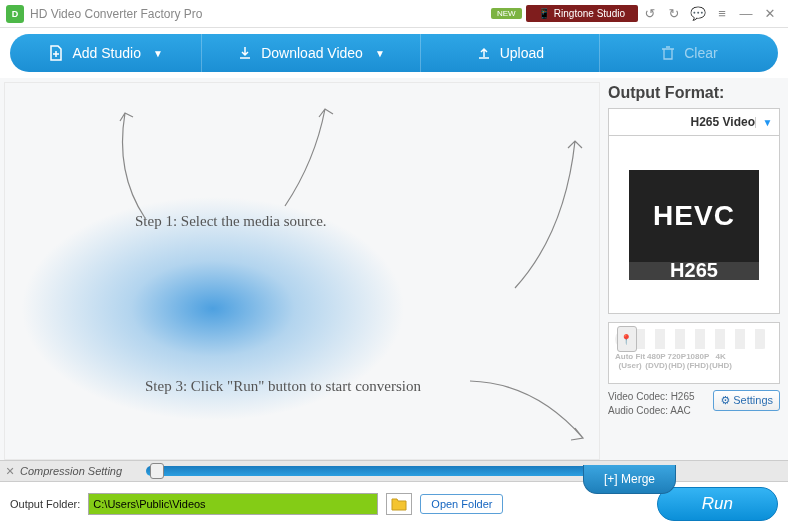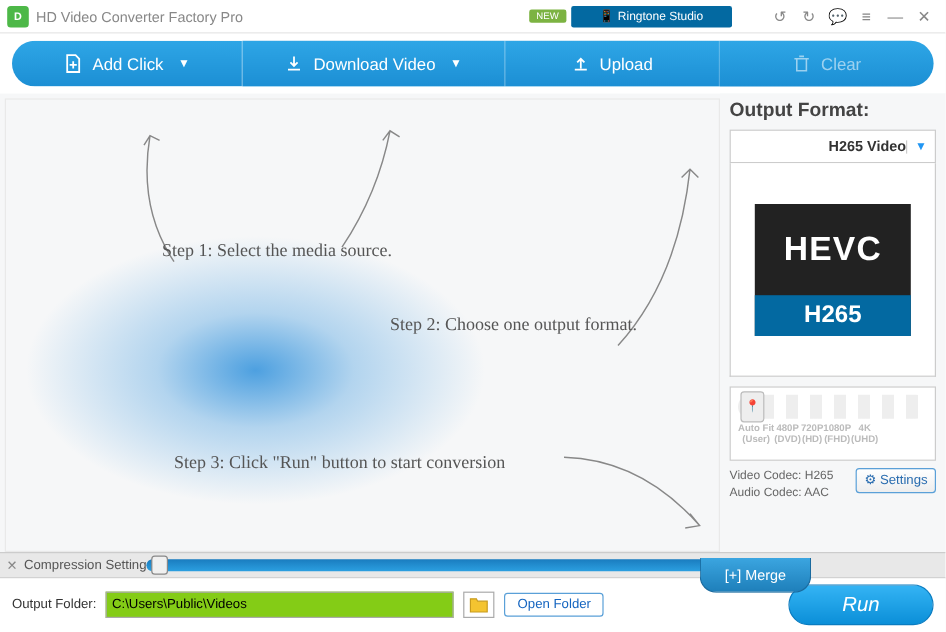--- a/index.html
+++ b/index.html
@@ -2,21 +2,21 @@
 <html><head>
 <meta charset="utf-8">
 <style>
 * { margin: 0; padding: 0; box-sizing: border-box; }
 body { font-family: Arial, sans-serif; font-size: 12px; background: #fff; width: 788px; height: 527px; overflow: hidden; }
 
 .titlebar { height: 28px; background: #fff; display: flex; align-items: center; padding: 0 6px; border-bottom: 1px solid #e0e0e0; }
 .titlebar .logo { width: 18px; height: 18px; background: #4db848; border-radius: 3px; display: flex; align-items: center; justify-content: center; color: #fff; font-size: 9px; font-weight: bold; margin-right: 6px; }
 .titlebar .title { font-size: 12px; color: #888; flex: 1; }
 .titlebar .new-badge { background: #7cb342; color: #fff; font-size: 8px; padding: 1px 6px; border-radius: 2px; margin-right: 4px; }
-.titlebar .ringtone { background: #0369a1; color: #fff; font-size: 10px; padding: 3px 24px; border-radius: 2px; margin-right: 28px; cursor: pointer; }
+.titlebar .ringtone { background: #7f1d1d; color: #fff; font-size: 10px; padding: 3px 13px; border-radius: 2px; margin-right: 0; cursor: pointer; }
 .titlebar .win-btn { width: 24px; height: 20px; display: flex; align-items: center; justify-content: center; color: #888; cursor: pointer; font-size: 13px; }
 
 .toolbar { height: 50px; background: #fff; display: flex; padding: 6px 10px; gap: 0; }
 .tool-btn { background: linear-gradient(#2ea6e6, #1c8fd4); color: #fff; border: none; display: flex; align-items: center; justify-content: center; gap: 8px; font-size: 14px; cursor: pointer; border-right: 1px solid rgba(255,255,255,0.25); padding: 0 30px; }
 .tool-btn:first-child { border-radius: 20px 0 0 20px; }
 .tool-btn:last-child { border-radius: 0 20px 20px 0; border-right: none; }
 .tool-btn .caret { font-size: 10px; margin-left: 4px; }
 .tool-btn.dim { color: rgba(255,255,255,0.55); }
 .tool-btn svg { fill: currentColor; }
 
@@ -27,32 +27,32 @@
 .arrow { position: absolute; stroke: #888; stroke-width: 1.2; fill: none; }
 
 .side { width: 188px; padding: 6px 8px 4px 8px; display: flex; flex-direction: column; background: #f6f7f8; }
 .side-label { font-size: 16px; color: #444; font-weight: bold; margin-bottom: 6px; }
 .format-dd { background: #fff; border: 1px solid #ccc; display: flex; align-items: center; height: 28px; cursor: pointer; }
 .format-dd .fval { flex: 1; text-align: right; font-size: 12px; font-weight: bold; color: #333; }
 .format-dd .fcaret { width: 24px; border-left: 1px solid #ccc; color: #2196f3; text-align: center; font-size: 10px; }
 .format-preview { background: #fff; border: 1px solid #ccc; border-top: none; height: 178px; display: flex; align-items: center; justify-content: center; }
 .hevc-badge { width: 130px; height: 110px; background: #222; display: flex; flex-direction: column; }
 .hevc-top { flex: 1; display: flex; align-items: center; justify-content: center; color: #fff; font-size: 28px; font-weight: 900; letter-spacing: 1px; }
-.hevc-bot { height: 34px; background: #0369a1; color: #fff; display: flex; align-items: center; justify-content: center; font-size: 20px; font-weight: bold; }
+.hevc-bot { height: 18px; background: #404040; color: #fff; display: flex; align-items: center; justify-content: center; font-size: 20px; font-weight: bold; }
 .quality-bar { margin-top: 8px; background: #fff; border: 1px solid #ccc; height: 62px; padding: 4px 4px; }
 .q-track { height: 20px; background: repeating-linear-gradient(90deg,#eee 0 10px,#fff 10px 20px); border-radius: 10px; position: relative; margin: 2px 2px 4px 2px; }
 .q-thumb { position: absolute; left: 2px; top: -3px; width: 20px; height: 26px; background: #eee; border: 1px solid #bbb; border-radius: 3px; display:flex;align-items:center;justify-content:center;color:#aaa;font-size:10px; }
 .q-labels { display: flex; justify-content: flex-start; font-size: 8px; color: #bbb; padding: 0 2px; font-weight: bold; }
 .q-labels div { text-align: center; line-height: 1.1; }
 .codec { font-size: 10px; color: #666; margin-top: 6px; line-height: 1.4; }
 .settings-btn { float: right; background: linear-gradient(#fff,#eee); border: 1px solid #5aa0d8; color: #2a6db0; font-size: 11px; padding: 2px 6px; border-radius: 3px; cursor: pointer; display: flex; align-items: center; gap: 3px; }
 
 .compress-row { height: 22px; background: #e8e8e8; display: flex; align-items: center; font-size: 11px; color: #555; border-top: 1px solid #ccc; border-bottom: 1px solid #ccc; }
 .compress-row .cx { width: 20px; text-align: center; color: #888; cursor: pointer; }
-.compress-row .clabel { padding-right: 0; }
+.compress-row .clabel { padding-right: 24px; font-style: italic; }
 .compress-row .ctrack { flex: 1; height: 10px; background: linear-gradient(#1a7cbf,#2b9fe0); border-radius: 5px; position: relative; margin-right: 200px; }
 .compress-row .cthumb { position: absolute; left: 4px; top: -3px; width: 14px; height: 16px; background: #f0f0f0; border: 1px solid #888; border-radius: 3px; }
 
 .merge-pill { position: absolute; right: 112px; bottom: 32px; background: linear-gradient(#3ba5e0,#1e7fba); color: #fff; padding: 7px 20px; border-radius: 0 0 14px 14px; border: 1px solid #1a6a9e; border-top: none; font-size: 12px; cursor: pointer; }
 
 .footer { height: 44px; display: flex; align-items: center; padding: 0 10px; gap: 8px; background: #fff; position: relative; }
 .footer .flabel { font-size: 11px; color: #333; }
 .footer .fpath { width: 290px; height: 22px; border: 1px solid #aaa; background: #84cc16; font-size: 11px; padding: 0 4px; }
 .footer .folder-icon { width: 26px; height: 22px; border: 1px solid #aaa; background: #fff; display:flex;align-items:center;justify-content:center; cursor: pointer; }
 .footer .open-folder { border: 1px solid #5aa0d8; background: #fff; color: #1565c0; font-size: 11px; padding: 3px 10px; border-radius: 3px; cursor: pointer; }
@@ -73,21 +73,21 @@
   <div class="win-btn">≡</div>
   <div class="win-btn">—</div>
   <div class="win-btn">✕</div>
 </div>
 
 <div class="toolbar">
   <button class="tool-btn" style="flex:1">
     <svg width="16" height="16" viewBox="0 0 16 16">
         <path d="M3 1h7l3 3v11H3z M8 6v6 M5 9h6" stroke="#fff" stroke-width="1.5" fill="none"></path>
       </svg>
-    <span>Add Click</span>
+    <span>Add Studio</span>
     <span class="caret">▼</span>
   </button>
   <button class="tool-btn" style="flex:1.2">
     <svg width="16" height="16" viewBox="0 0 16 16">
         <path d="M8 2v8m-3-3l3 3 3-3M3 13h10" stroke="#fff" stroke-width="1.5" fill="none"></path>
       </svg>
     <span>Download Video</span>
     <span class="caret">▼</span>
   </button>
   <button class="tool-btn" style="flex:0.9">
@@ -111,22 +111,21 @@
       </svg>
     <svg class="arrow" style="left:270px;top:18px" width="80" height="110">
         <path d="M10 105 Q 40 60 50 8 M44 16 l6 -8 8 5"></path>
       </svg>
     <svg class="arrow" style="left:500px;top:50px" width="90" height="160">
         <path d="M10 155 Q 60 100 70 8 M63 15 l7 -7 7 7"></path>
       </svg>
     <svg class="arrow" style="left:460px;top:290px" width="130" height="80">
         <path d="M5 8 Q 70 10 118 65 M110 55 l8 10 -12 2"></path>
       </svg>
-    <div class="step" style="left:130px;top:118px">Step 1: Select the media source.</div>
-    <div class="step" style="left:320px;top:180px">Step 2: Choose one output format.</div>
+    <div class="step" style="left:130px;top:130px">Step 1: Select the media source.</div>
     <div class="step" style="left:140px;top:295px">Step 3: Click "Run" button to start conversion</div>
   </div>
 
   <div class="side">
     <div class="side-label">Output Format:</div>
     <div class="format-dd">
       <div class="fval">H265 Video</div>
       <div class="fcaret">▼</div>
     </div>
     <div class="format-preview">

